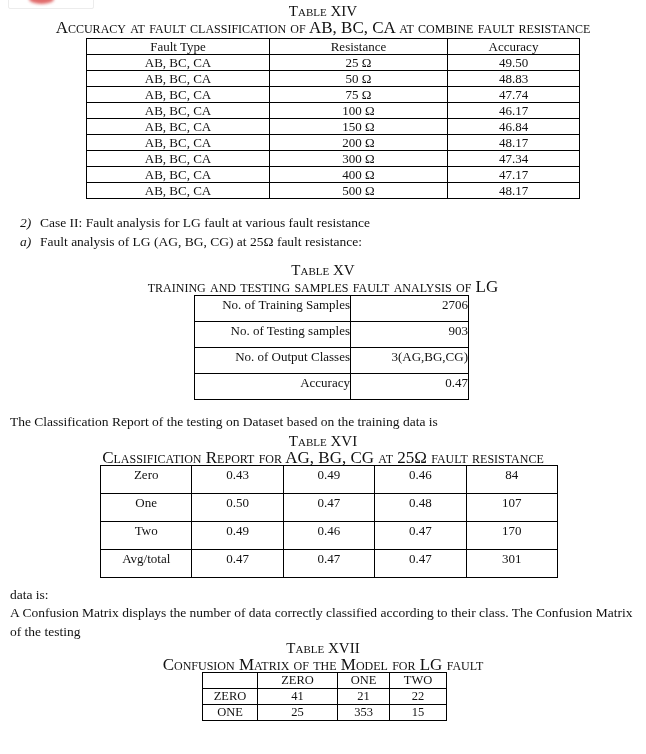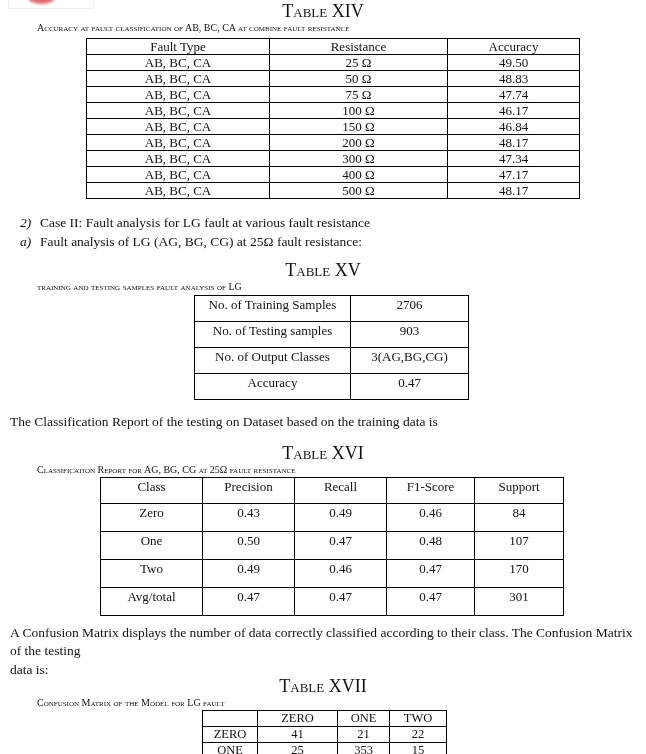--- a/index.html
+++ b/index.html
@@ -12,50 +12,50 @@
   
   .top-card{
     position:absolute;left:8px;top:-12px;width:84px;height:19px;
     border:1px solid #ececec;border-radius:2px;background:#fff;
   }
   .logo-frag{
     position:absolute;left:29px;top:-6px;width:25px;height:10px;
     border-radius:50%;background:#de5b5b;filter:blur(1.6px);opacity:.9;
   }
   .caption{
-    text-align:center;font-variant:small-caps;font-size:18px;line-height:17px;
+    text-align:center;font-variant:small-caps;font-size:15px;line-height:17px;
   }
   .subtitle{
-    font-variant:small-caps;font-size:10px;line-height:15px;margin-left:37px;
+    text-align:center;font-variant:small-caps;font-size:17px;line-height:15px;
   }
   table{
     border-collapse:collapse;table-layout:fixed;border-radius:10px;
   }
   td,th{
     border:1px solid #000;text-align:center;font-weight:normal;
     font-size:13px;padding:0;overflow:hidden;white-space:nowrap;
   }
   
   .t14{width:490px;margin:3px 0 0 86px;}
   .t14 td,.t14 th{height:15px;line-height:15px;}
   .t14 .c0{width:182px}.t14 .c1{width:177px}.t14 .c2{width:131px}
   
   .list{margin:15px 0 0 20px;font-size:13.5px;line-height:18.5px;}
   .list .row{display:flex;}
   .list .marker{font-style:italic;width:20px;flex:0 0 20px;}
   .list .lead{}
   
   .t15cap{margin-top:11px;font-family:Liberation Serif, serif;}
   .t15{width:272px;margin:1px 0 0 194px;}
-  .t15 td{height:24px;line-height:15px;vertical-align:top;padding-top:1px;}
+  .t15 td{height:24px;line-height:15px;vertical-align:top;padding-top:1px;text-align:right;}
   .t15 .c0{width:155px}.t15 .c1{width:117px}
   
   .para{margin:13px 0 0 10px;width:628px;font-size:13.5px;line-height:18.5px;font-family:Liberation Serif, serif;}
   
-  .t16cap{margin-top:13px;text-align:center;}
+  .t16cap{margin-top:1px;text-align:center;}
   .t16{width:458px;margin:0 0 0 100px;}
   .t16 th{height:24px;line-height:16px;vertical-align:top;padding-top:1px;}
   .t16 td{height:26px;line-height:16px;vertical-align:top;padding-top:1px;}
   .t16 .c0{width:101px}.t16 .c1{width:91px}.t16 .c2{width:91px}.t16 .c3{width:87px}.t16 .c4{width:88px}
   
   .para2{margin:8px 0 0 10px;width:630px;font-size:13.5px;line-height:18.5px;}
   
   .t17cap{margin-top:-1px;}
   .t17{width:240px;margin:0 0 0 202px;}
   .t17 td,.t17 th{height:15px;line-height:15px;font-size:12.5px;}
@@ -160,27 +160,20 @@
 </tbody>
   </table>
 
 <div class="para">The Classification Report of the testing on Dataset based on the training data is</div>
 
 <div class="caption t16cap">Table XVI</div>
 <div class="subtitle">Classification Report for AG, BG, CG at 25Ω fault resistance</div>
 
 <table class="t16">
   <tbody>
-      <tr>
-    <th class="c0">Class</th>
-    <th class="c1">Precision</th>
-    <th class="c2">Recall</th>
-    <th class="c3">F1-Score</th>
-    <th class="c4">Support</th>
-  </tr>
   <tr>
         <td>Zero</td>
         <td>0.43</td>
         <td>0.49</td>
         <td>0.46</td>
         <td>84</td>
       </tr>
   <tr>
         <td>One</td>
         <td>0.50</td>
@@ -199,22 +192,22 @@
         <td>Avg/total</td>
         <td>0.47</td>
         <td>0.47</td>
         <td>0.47</td>
         <td>301</td>
       </tr>
 </tbody>
   </table>
 
 <div class="para2">
+  <div>data is:</div>
   <div>A Confusion Matrix displays the number of data correctly classified according to their class. The Confusion Matrix of the testing</div>
-  <div>data is:</div>
 </div>
 
 <div class="caption t17cap">Table XVII</div>
 <div class="subtitle">Confusion Matrix of the Model for LG fault</div>
 
 <table class="t17">
   <tbody>
       <tr>
     <th class="c0"></th>
     <th class="c1">ZERO</th>

